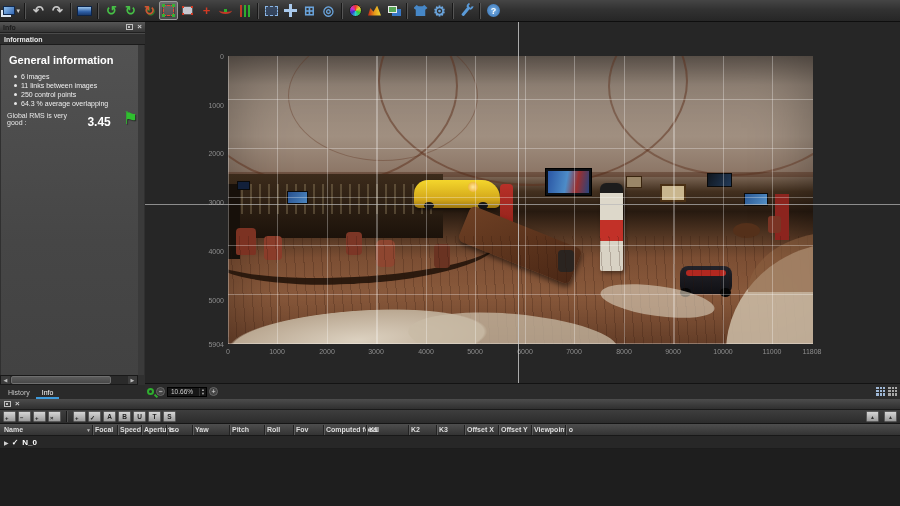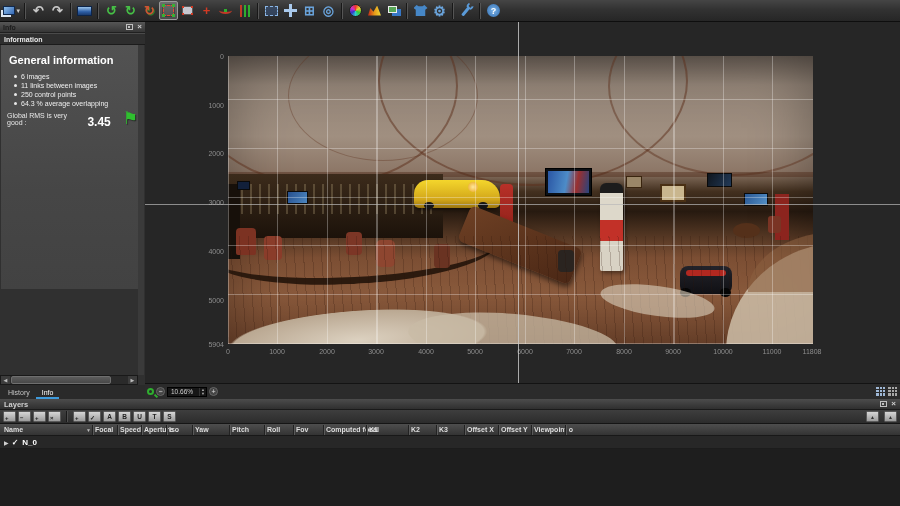--- a/index.html
+++ b/index.html
@@ -80,21 +80,21 @@
     display:flex;align-items:center;padding:0 3px;}
   #dock-title .t{font-size:7px;font-weight:bold;color:#1c1c1c;flex:1;}
   .winic{display:flex;align-items:center;gap:4px;}
   .float-ic{width:7px;height:6px;border:1px solid #bfbfbf;position:relative;}
   .float-ic i{position:absolute;left:1px;top:1px;width:2px;height:2px;background:#bfbfbf;}
   .close-x{color:#cfcfcf;font-size:8px;font-weight:bold;line-height:1;}
   #sec-strip{left:0;top:11px;width:145px;height:12px;background:#2e2e2e;
     border-top:1px solid #4a4a4a;border-bottom:1px solid #1b1b1b;
     display:flex;align-items:center;padding-left:4px;}
   #sec-strip span{font-size:7px;font-weight:bold;color:#e8e8e8;}
-  #dock-content{left:1px;top:23px;width:137px;height:244px;
+  #dock-content{left:1px;top:23px;width:137px;height:330px;
     background:linear-gradient(180deg,#525252,#464646 60%,#424242);}
   #vtrack{left:138px;top:23px;width:6px;height:330px;background:#3a3a3a;}
   .h1{font-size:11px;font-weight:bold;color:#fff;padding:9px 0 6px 8px;}
   .h2{font-size:11px;font-weight:bold;color:#fff;padding:12px 0 10px 8px;}
   #bullets{list-style:none;padding-left:20px;}
   #bullets li{font-size:7px;color:#efefef;line-height:9px;position:relative;}
   #bullets li:before{content:"";position:absolute;left:-7px;top:3px;width:3px;height:3px;background:#e8e8e8;border-radius:50%;}
   #rmsline{display:flex;align-items:center;padding-left:6px;}
   #rmsline .lab{font-size:7px;color:#e8e8e8;}
   #rmsline .val{font-size:12px;font-weight:bold;color:#fff;margin-left:3px;margin-top:7px;}
@@ -413,21 +413,20 @@
         </span>
       </span>
       <span class="zbtn">+</span>
     </div>
     <span id="statspace"></span>
     <span class="gridic"></span>
     <span class="gridic plain"></span>
   </div>
 
   <div id="lay-head" class="abs">
-    <span class="t">Layers</span>
     <span class="winic">
       <span class="float-ic">
           <i></i>
         </span>
       <span class="close-x">×</span>
     </span>
   </div>
 
   <div id="lay-tools" class="abs">
     <span class="li">+</span>

